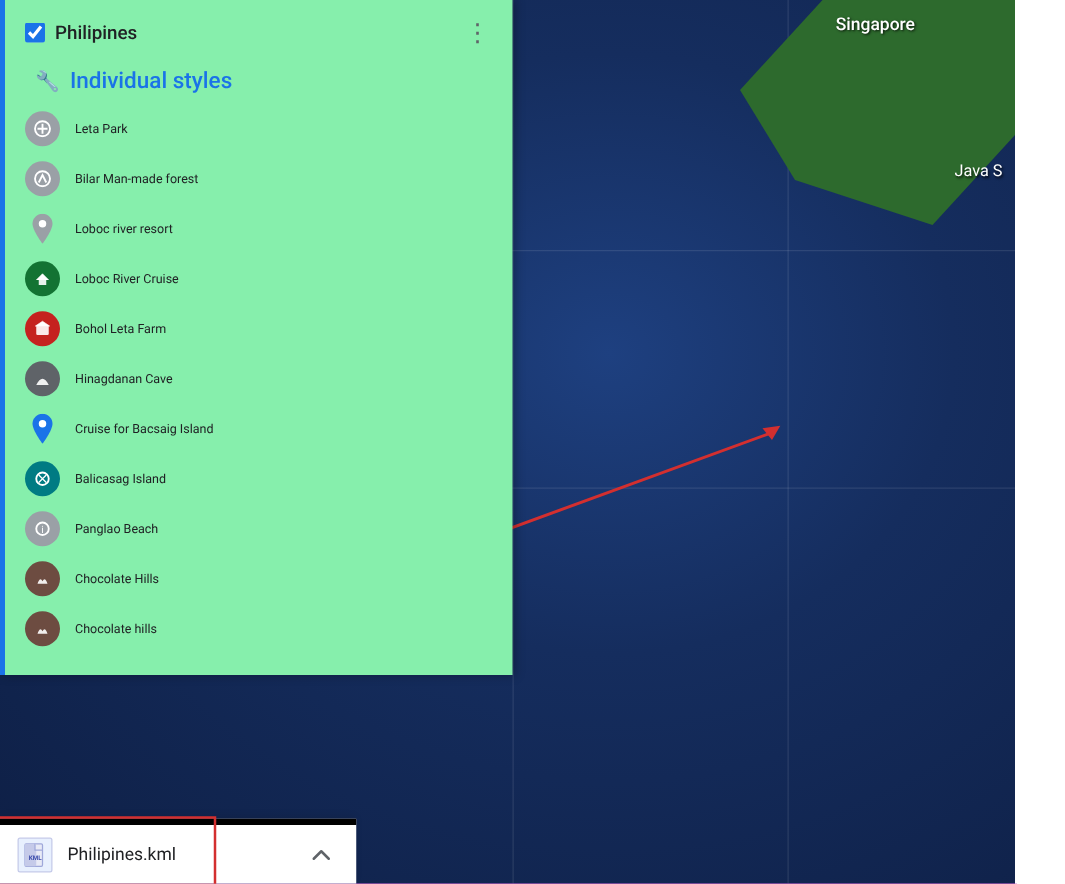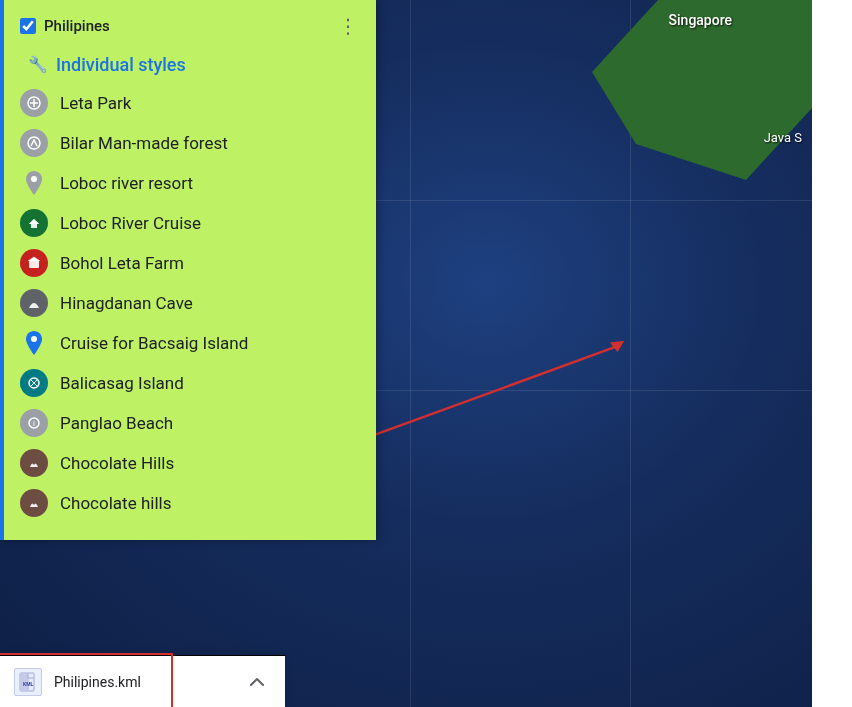--- a/index.html
+++ b/index.html
@@ -66,23 +66,23 @@
       position: absolute;
       top: 0; left: 0;
       width: 100%; height: 100%;
       pointer-events: none;
     }
 
     
     #sidebar {
       position: absolute;
       top: 0; left: 0;
-      width: 376px;
+      width: 410px;
       height: 540px;
-      background: #bef264;
+      background: #86efac;
       box-shadow: 2px 0 8px rgba(0,0,0,0.3);
       overflow: hidden;
       display: flex;
       flex-direction: column;
     }
 
     
     .sidebar-accent {
       position: absolute;
       left: 0; top: 0;
@@ -157,40 +157,40 @@
       width: 28px; height: 28px;
       border-radius: 50%;
       margin-right: 12px;
       flex-shrink: 0;
       display: flex; align-items: center; justify-content: center;
       font-size: 14px;
       color: white;
     }
 
     .place-name {
-      font-size: 17px;
+      font-size: 10px;
       color: #202124;
     }
 
     
     .icon-gray { background: #9aa0a6; }
     .icon-green-dark { background: #137333; }
     .icon-red { background: #c5221f; }
     .icon-dark-gray { background: #5f6368; }
     .icon-teal { background: #007b83; }
     .icon-brown { background: #6d4c41; }
 
     
     #bottom-bar {
       position: absolute;
       bottom: 0; left: 0;
       width: 285px;
       height: 52px;
       background: white;
-      border-top: 1px solid #000000;
+      border-top: 5px solid #000000;
       display: flex;
       align-items: center;
       padding: 0 12px;
       box-shadow: 0 -2px 6px rgba(0,0,0,0.1);
     }
 
     .kml-icon {
       width: 32px; height: 32px;
       margin-right: 10px;
       display: flex; align-items: center; justify-content: center;

